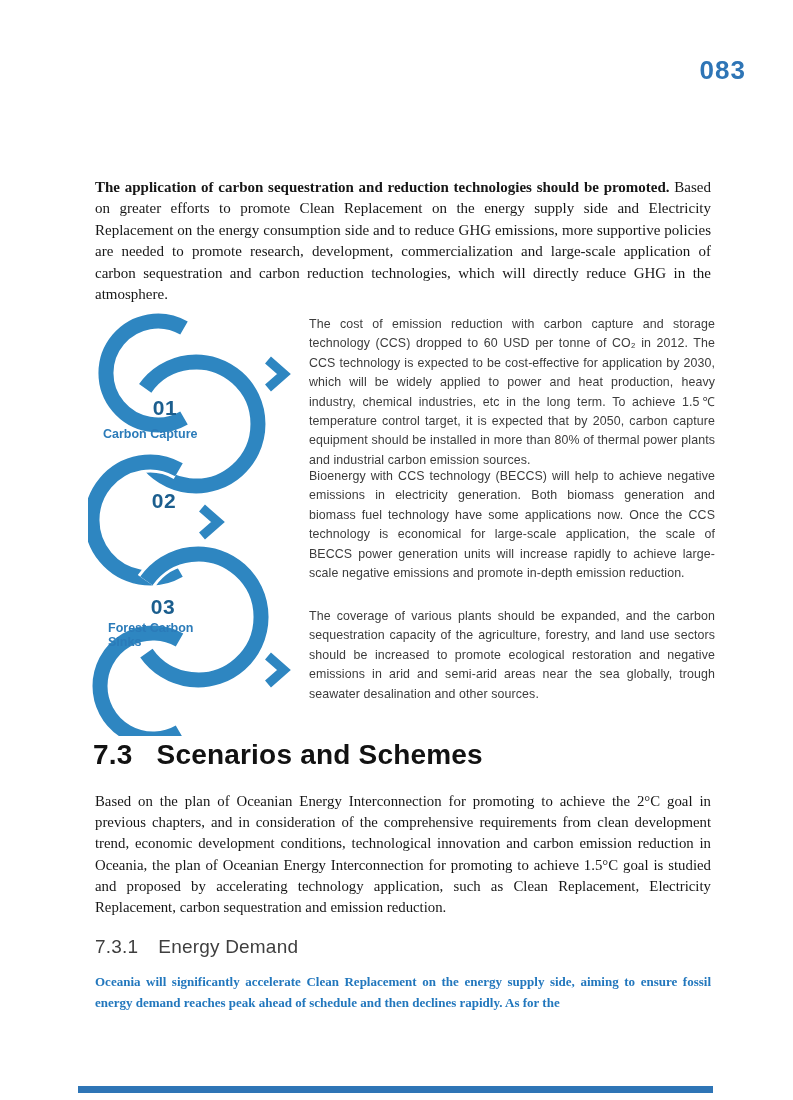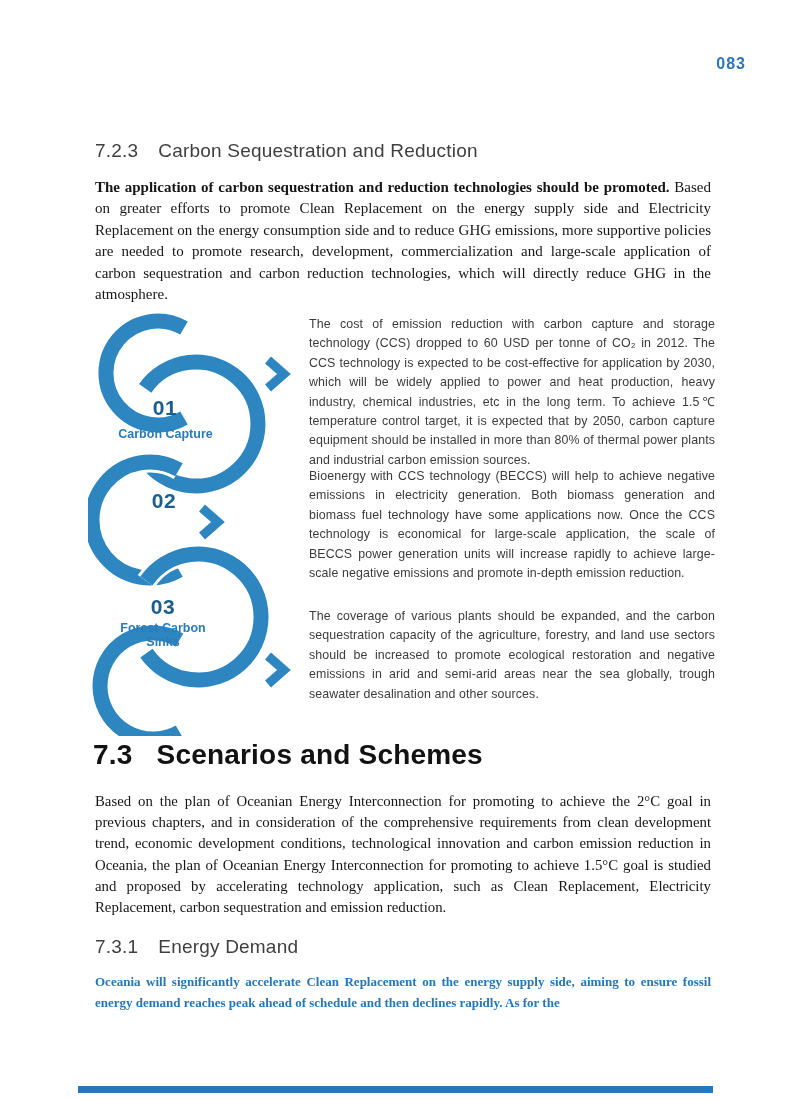--- a/index.html
+++ b/index.html
@@ -15,21 +15,21 @@
   html,body{margin:0;padding:0;background:#ffffff;}
   .page{
     position:relative;
     width:793px;height:1100px;
     background:#ffffff;
     overflow:hidden;
     font-family:"Liberation Sans",sans-serif;
   }
   .page-number{
     position:absolute;top:55px;right:47px;
-    font-size:16px;font-weight:bold;letter-spacing:1px;
+    font-size:26px;font-weight:bold;letter-spacing:1px;
     color:var(--accent);
   }
   .h-sub{
     position:absolute;left:95px;
     font-size:19px;color:var(--heading-ink);
     letter-spacing:.2px;white-space:nowrap;
   }
   .h-sub .num{margin-right:20px;}
   .h-723{top:140px;}
   .h-731{top:936px;}
@@ -60,21 +60,21 @@
   .flow-svg .chev{fill:none;stroke:currentColor;stroke-width:9;}
   .step-num{
     position:absolute;width:80px;text-align:center;
     font-size:21px;font-weight:bold;color:var(--step-number);
     letter-spacing:.5px;
   }
   .step-num.s1{left:125px;top:396px;}
   .step-num.s2{left:124px;top:489px;}
   .step-num.s3{left:123px;top:595px;}
   .step-label{
-    position:absolute;text-align:center;
+    position:absolute;
     font-size:12.5px;font-weight:bold;line-height:1.15;
     color:var(--step-label);
   }
   .step-label.s1{left:103px;top:427px;width:125px;}
   .step-label.s2{left:109px;top:512px;width:95px;}
   .step-label.s3{left:108px;top:621px;width:110px;}
   .step-text{
     position:absolute;left:305px;width:406px;
     font-size:12.4px;line-height:19.4px;
     color:var(--item-ink);
@@ -89,23 +89,20 @@
     background:var(--accent);
   }
 </style>
 </head>
 <body>
 
 <div class="page">
 
   <div class="page-number">083</div>
 
-  <div class="h-sub h-723">
-    <span class="num">7.2.3</span><span class="title">Carbon Sequestration and Reduction</span>
-  </div>
 
   <p class="para para-723">
     <span class="lead">The application of carbon sequestration and reduction technologies should be promoted.</span><span> Based on greater efforts to promote Clean Replacement on the energy supply side and Electricity Replacement on the energy consumption side and to reduce GHG emissions, more supportive policies are needed to promote research, development, commercialization and large-scale application of carbon sequestration and carbon reduction technologies, which will directly reduce GHG in the atmosphere.</span>
   </p>
 
   <svg class="flow-svg" width="212" height="430" viewBox="0 0 212 430" aria-hidden="true">
 
     <path class="halo" d="M 57.2 82.4 A 62 62 0 1 1 57.2 153.6"></path>
     <path class="arc" d="M 57.2 82.4 A 62 62 0 1 1 57.2 153.6"></path>
 

